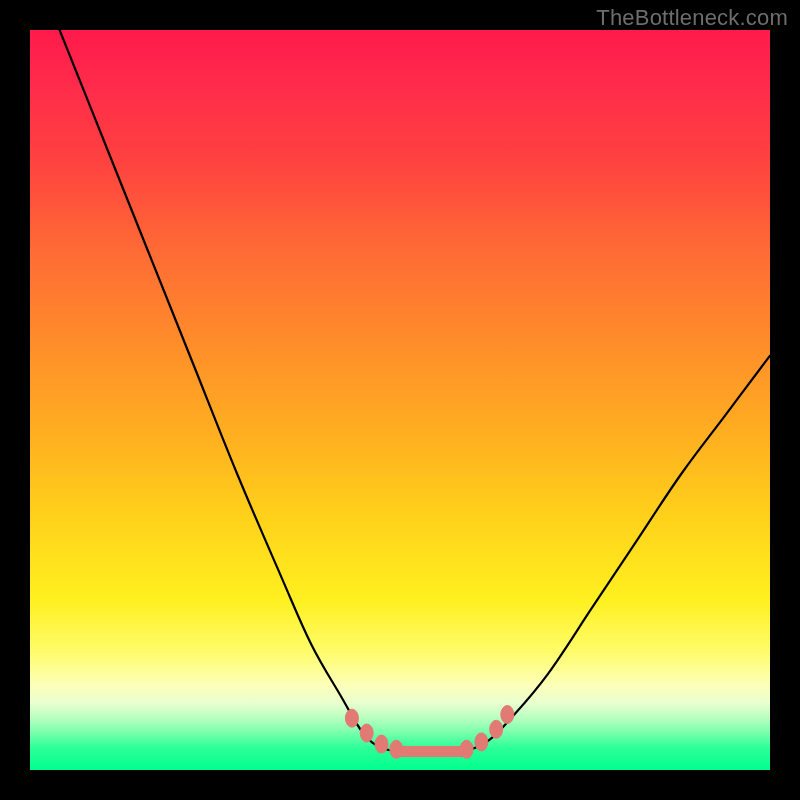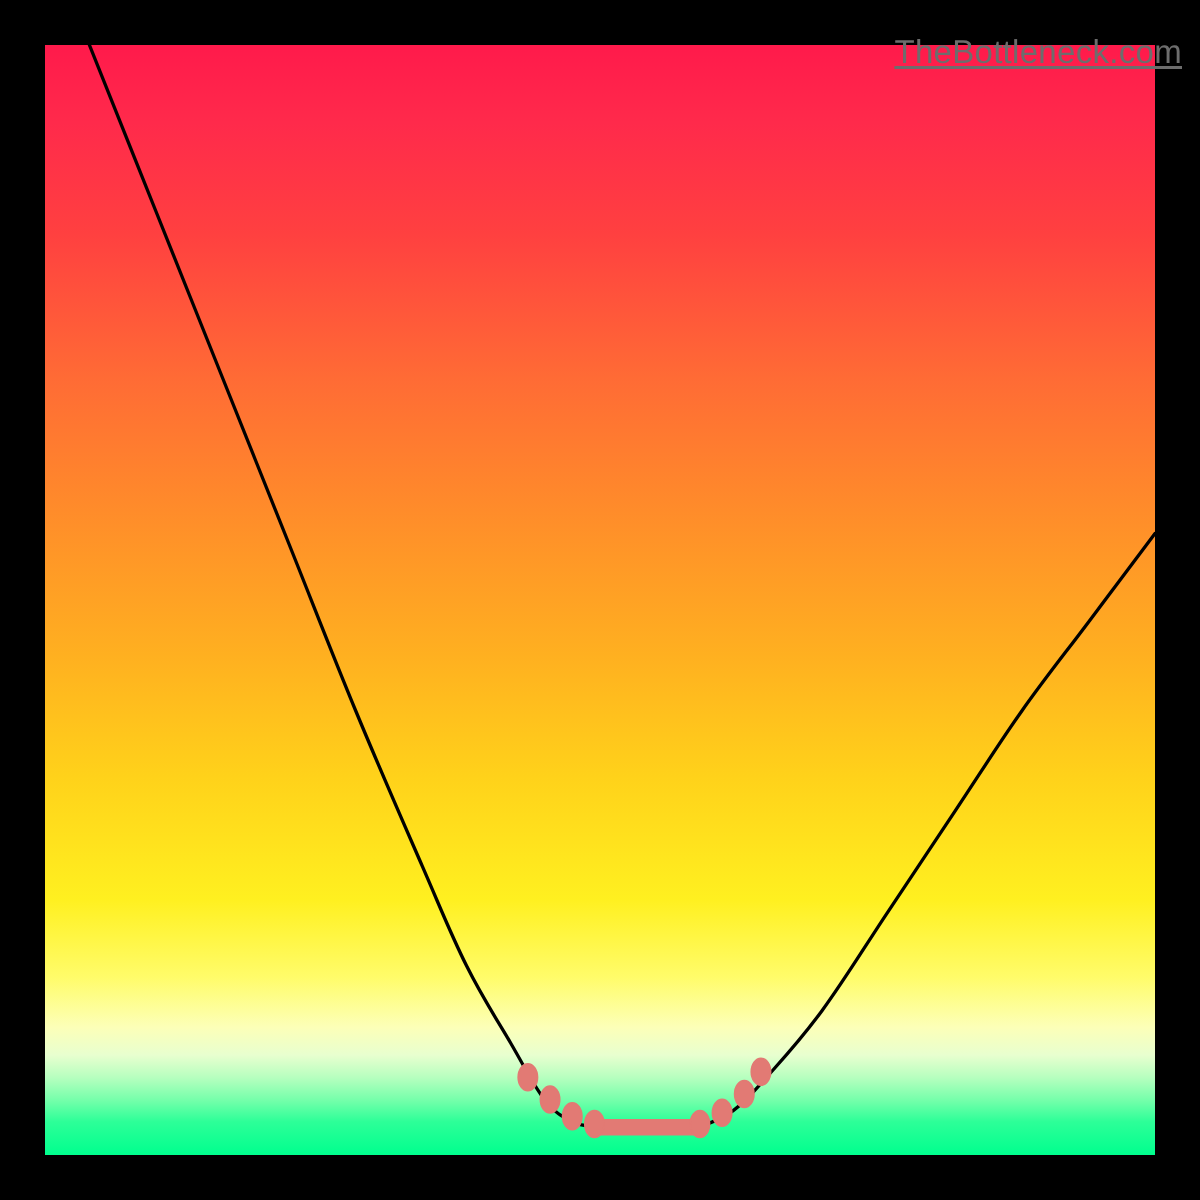--- a/index.html
+++ b/index.html
@@ -44,28 +44,27 @@
       #fcffb8 88.5%,
       #e8ffcf 91%,
       #b7ffbf 93%,
       #77ffab 95%,
       #2dff98 97%,
       #00ff8e 100%
     );
   }
   .watermark {
     position: absolute;
-    top: 22px;
+    top: 5px;
     right: 12px;
     color: #6d6d6d;
     font-size: 22px;
     font-weight: 400;
     letter-spacing: 0.2px;
     user-select: none;
-    text-decoration: underline;
   }
   svg.curve {
     position: absolute;
     left: 0; top: 0;
     width: 740px;
     height: 740px;
     overflow: visible;
   }
   .curve-path {
     fill: none;

